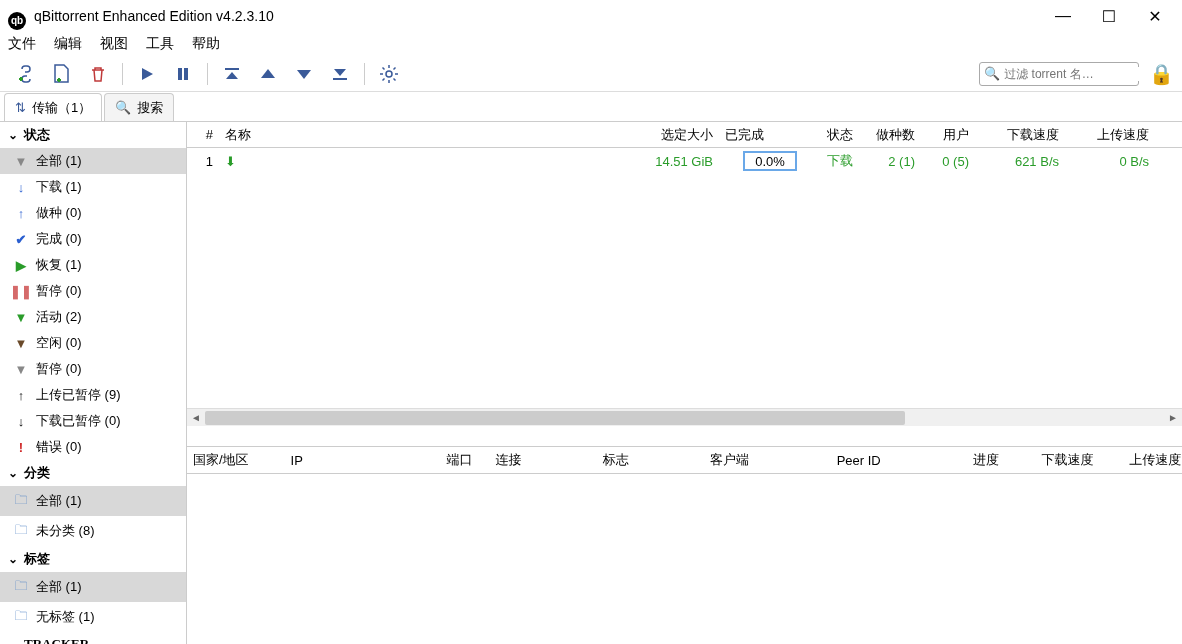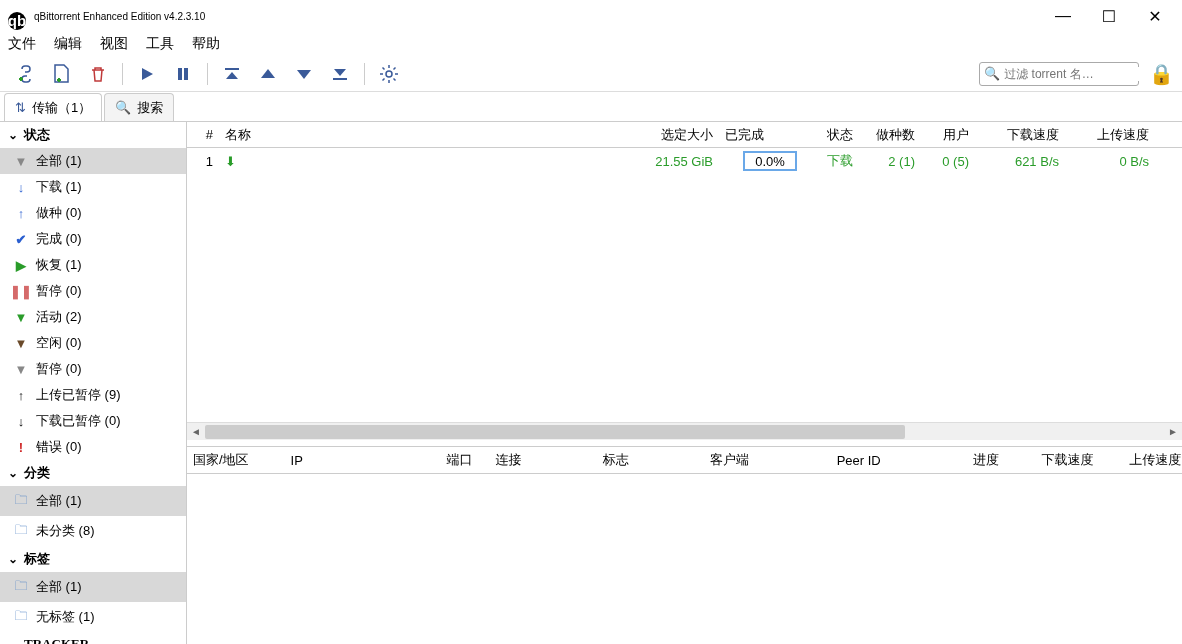--- a/index.html
+++ b/index.html
@@ -1,19 +1,19 @@
 <!DOCTYPE html>
 <html><head>
 <meta charset="utf-8">
 <style>
 *{box-sizing:border-box;margin:0;padding:0;font-family:"Microsoft YaHei",sans-serif;font-size:13px}
 body{background:#fff;width:1182px;height:644px;overflow:hidden;display:flex;flex-direction:column}
 .titlebar{height:32px;display:flex;align-items:center;padding:0 4px}
-.titlebar .logo{width:18px;height:18px;background:#000000;border-radius:50%;display:flex;align-items:center;justify-content:center;color:#fff;font-size:15px;font-weight:bold;margin:9px 8px 0 4px}
-.titlebar .title{flex:1;font-size:10px}
+.titlebar .logo{width:18px;height:18px;background:#000000;border-radius:50%;display:flex;align-items:center;justify-content:center;color:#fff;font-size:10px;font-weight:bold;margin:9px 8px 0 4px}
+.titlebar .title{flex:1;font-size:14px}
 .winbtns{display:flex}
 .winbtn{width:46px;height:32px;display:flex;align-items:center;justify-content:center;font-size:16px}
 .menubar{height:24px;display:flex;align-items:center;padding:0 8px;gap:18px}
 .menubar span{font-size:14px}
 .toolbar{height:36px;display:flex;align-items:center;padding:0 8px;gap:0;border-bottom:1px solid #ddd}
 .tbtn{width:28px;height:28px;display:flex;align-items:center;justify-content:center;font-size:18px;margin:0 4px;color:#3a5a99}
 .tsep{width:1px;height:22px;background:#ccc;margin:0 6px}
 .tspacer{flex:1}
 .search-box{width:160px;height:24px;border:1px solid #aaa;border-radius:3px;display:flex;align-items:center;padding:0 4px;margin-right:6px}
 .search-box input{border:none;outline:none;flex:1;font-size:12px;color:#888;margin-left:4px}
@@ -28,21 +28,21 @@
 .side-item.selected{background:#d8d8d8}
 .side-ico{width:14px;display:inline-flex;justify-content:center}
 .content{flex:1;display:flex;flex-direction:column;overflow:hidden}
 .torrent-header{height:26px;display:flex;align-items:center;border-bottom:1px solid #ccc;background:#fff}
 .th,.td{padding:0 6px;overflow:hidden;white-space:nowrap;text-overflow:ellipsis;display:flex;align-items:center}
 .torrent-row{height:26px;display:flex;align-items:center;color:#2a9c2a}
 .progress-cell{border:2px solid #6aa8e8;height:20px;width:98px;display:flex;align-items:center;justify-content:center;color:#000;margin:0 18px}
 .scrollbar-h{height:18px;background:#f0f0f0;border-top:1px solid #ddd;display:flex;align-items:center}
 .scroll-arrow{width:18px;height:18px;display:flex;align-items:center;justify-content:center;color:#666;font-size:10px}
 .scroll-thumb{height:14px;background:#ccc;border-radius:2px}
-.peers-header{height:28px;display:flex;align-items:center;border-top:1px solid #ccc;border-bottom:1px solid #ccc;margin-top:6px}
+.peers-header{height:28px;display:flex;align-items:center;border-top:1px solid #ccc;border-bottom:1px solid #ccc;margin-top:20px}
 .chev{font-size:12px}
 svg{display:block}
 </style>
 </head>
 <body>
 
 <div class="titlebar">
   <div class="logo">qb</div>
   <div class="title">qBittorrent Enhanced Edition v4.2.3.10</div>
   <div class="winbtns">
@@ -240,21 +240,21 @@
       <div class="th" style="width:56px;justify-content:flex-end">做种数</div>
       <div class="th" style="width:54px;justify-content:flex-end">用户</div>
       <div class="th" style="width:90px;justify-content:flex-end">下载速度</div>
       <div class="th" style="width:90px;justify-content:flex-end">上传速度</div>
     </div>
     <div class="torrent-row">
       <div class="td" style="width:32px;justify-content:flex-end;color:#000">1</div>
       <div class="td" style="width:430px">
         <span style="margin-right:4px;color:#2a9c2a">⬇</span>
       </div>
-      <div class="td" style="width:70px;justify-content:flex-end">21.55 GiB</div>
+      <div class="td" style="width:70px;justify-content:flex-end">14.51 GiB</div>
       <div class="td" style="width:102px">
           <div class="progress-cell">0.0%</div>
         </div>
       <div class="td" style="width:44px">下载</div>
       <div class="td" style="width:56px;justify-content:flex-end">2 (1)</div>
       <div class="td" style="width:54px;justify-content:flex-end">0 (5)</div>
       <div class="td" style="width:90px;justify-content:flex-end">621 B/s</div>
       <div class="td" style="width:90px;justify-content:flex-end">0 B/s</div>
     </div>
     <div style="flex:1"></div>

